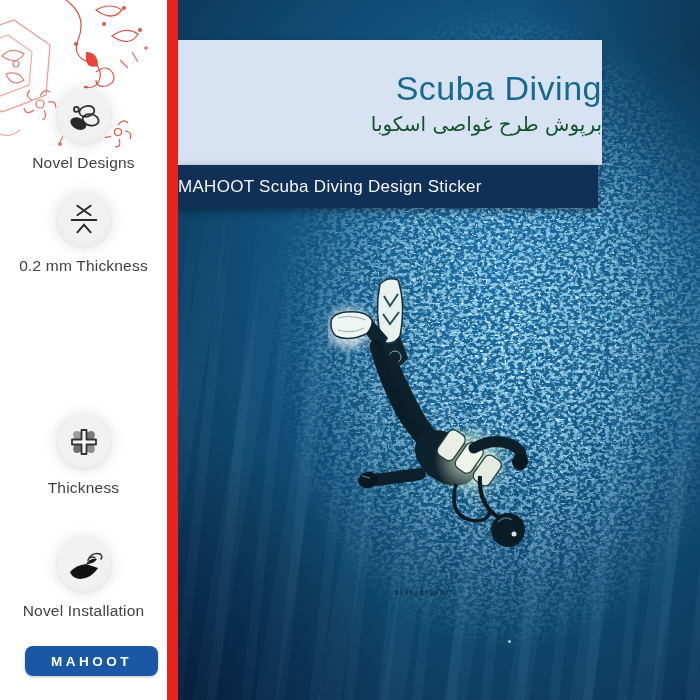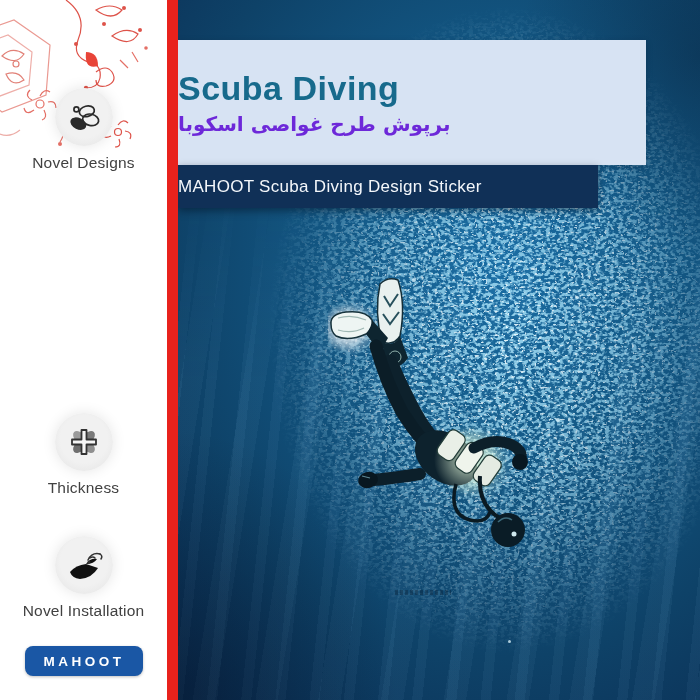--- a/index.html
+++ b/index.html
@@ -16,21 +16,21 @@
   .feature { position:absolute; left:0; width:167px; display:flex; flex-direction:column; align-items:center; }
   .feature-icon-circle {
     width:58px; height:58px; border-radius:50%;
     background:radial-gradient(circle at 50% 45%, #f1f1f1 55%, #e2e2e2 100%);
     box-shadow:0 0 14px rgba(0,0,0,0.10);
     display:flex; align-items:center; justify-content:center;
   }
   .feature-label { margin-top:8px; font-size:15.5px; color:#414141; letter-spacing:.2px; white-space:nowrap; }
 
   .logo-btn {
-    position:absolute; left:25px; top:646px; width:118px; height:30px;
+    position:absolute; left:25px; top:646px; width:133px; height:30px;
     background:#1a57a5; border-radius:8px; box-shadow:0 1px 3px rgba(0,0,0,.25);
     display:flex; align-items:center; justify-content:center;
     color:#ffffff; font-weight:bold; font-size:13.5px; letter-spacing:3.5px;
   }
 
   
   .main { position:absolute; left:178px; top:0; width:522px; height:700px; overflow:hidden;
     background:radial-gradient(90% 80% at 62% 38%, #1a6da4 0%, #135885 35%, #0e4268 70%, #0b2f55 100%);
   }
   .light-rays {
@@ -56,27 +56,27 @@
 
   .diver { position:absolute; left:150px; top:262px; width:212px; height:335px; }
 
   .watermark {
     position:absolute; left:217px; top:590px; width:56px; height:5px; opacity:.45; filter:blur(.4px);
     background:repeating-linear-gradient(90deg, rgba(8,24,42,0.7) 0 3px, rgba(0,0,0,0) 3px 5px);
   }
 
   
   .title-band {
-    position:absolute; left:0; top:40px; width:468px; height:125px;
+    position:absolute; left:0; top:40px; width:424px; height:125px;
     background:#d7e3f3; box-shadow:0 2px 6px rgba(5,20,45,.25);
-    display:flex; flex-direction:column; align-items:flex-start; justify-content:center;font-weight:bold;
+    display:flex; flex-direction:column; align-items:flex-end; justify-content:center;
   }
   .title { font-size:34px; color:#176a8c; letter-spacing:.5px; }
   .subtitle-fa { margin-top:4px; direction:rtl; font-family:"DejaVu Sans", sans-serif;
-    font-size:20px; color:#6d28d9; }
+    font-size:20px; color:#14532d; }
   .banner-band {
     position:absolute; left:0; top:165px; width:420px; height:43px;
     background:#103057; box-shadow:0 3px 8px rgba(2,10,26,.45);
     display:flex; align-items:center; 
   }
   .banner-text { color:#f4f7fb; font-size:17px; letter-spacing:.3px; }
 
   .bubble { position:absolute; border-radius:50%; background:rgba(225,248,255,.75); }
 </style>
 </head>
@@ -127,20 +127,32 @@
             <ellipse cx="23" cy="14" rx="8" ry="5.5" transform="rotate(-14 23 14)"></ellipse>
             <ellipse cx="27" cy="23" rx="8.5" ry="6" transform="rotate(12 27 23)"></ellipse>
             <ellipse cx="14" cy="27" rx="8" ry="5" transform="rotate(26 14 27)" fill="#2a2a2a"></ellipse>
             <circle cx="12" cy="12" r="2.6"></circle>
           </g>
         </svg>
       </div>
       <div class="feature-label">Novel Designs</div>
     </div>
 
+    <div class="feature" style="top:191px">
+      <div class="feature-icon-circle">
+        <svg width="38" height="38" viewBox="0 0 40 40">
+          <g stroke="#2a2a2a" fill="none" stroke-width="2" stroke-linecap="round">
+            <line x1="7" y1="20" x2="33" y2="20"></line>
+            <path d="M13,5 L27,15 M27,5 L13,15"></path>
+            <path d="M13,33 L20,25 L27,33"></path>
+          </g>
+        </svg>
+      </div>
+      <div class="feature-label">0.2 mm Thickness</div>
+    </div>
 
 
     <div class="feature" style="top:413px">
       <div class="feature-icon-circle">
         <svg width="40" height="40" viewBox="0 0 40 40">
           <g transform="translate(20,20)">
             <ellipse rx="8" ry="5" transform="rotate(45)" cx="6" cy="0" fill="#8f8f8f"></ellipse>
             <ellipse rx="8" ry="5" transform="rotate(135)" cx="6" cy="0" fill="#6f6f6f"></ellipse>
             <ellipse rx="8" ry="5" transform="rotate(225)" cx="6" cy="0" fill="#9a9a9a"></ellipse>
             <ellipse rx="8" ry="5" transform="rotate(315)" cx="6" cy="0" fill="#7a7a7a"></ellipse>

